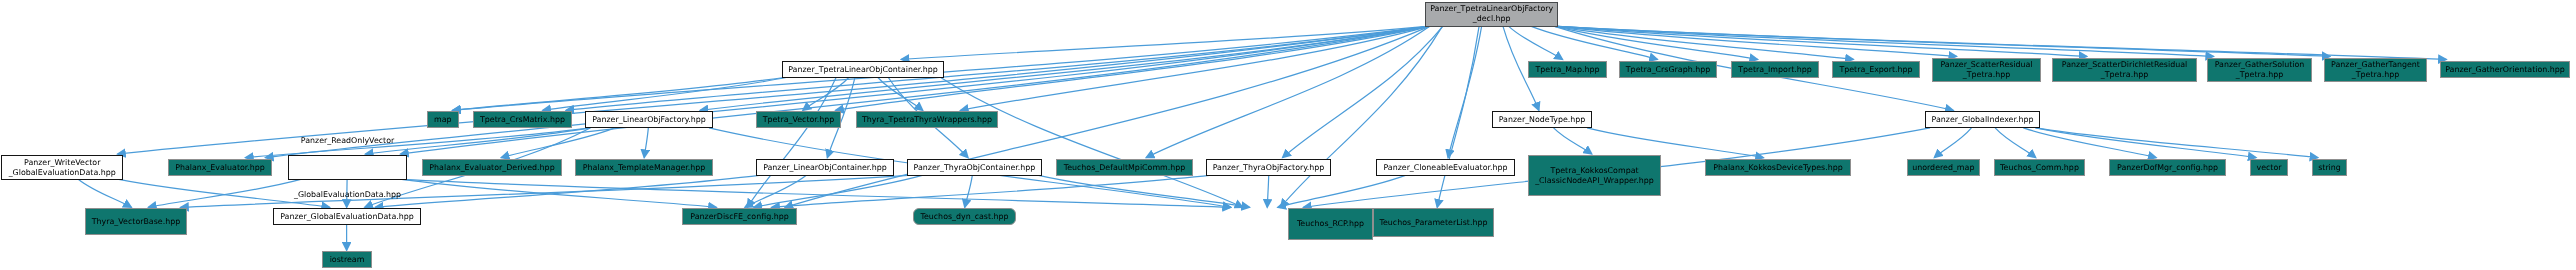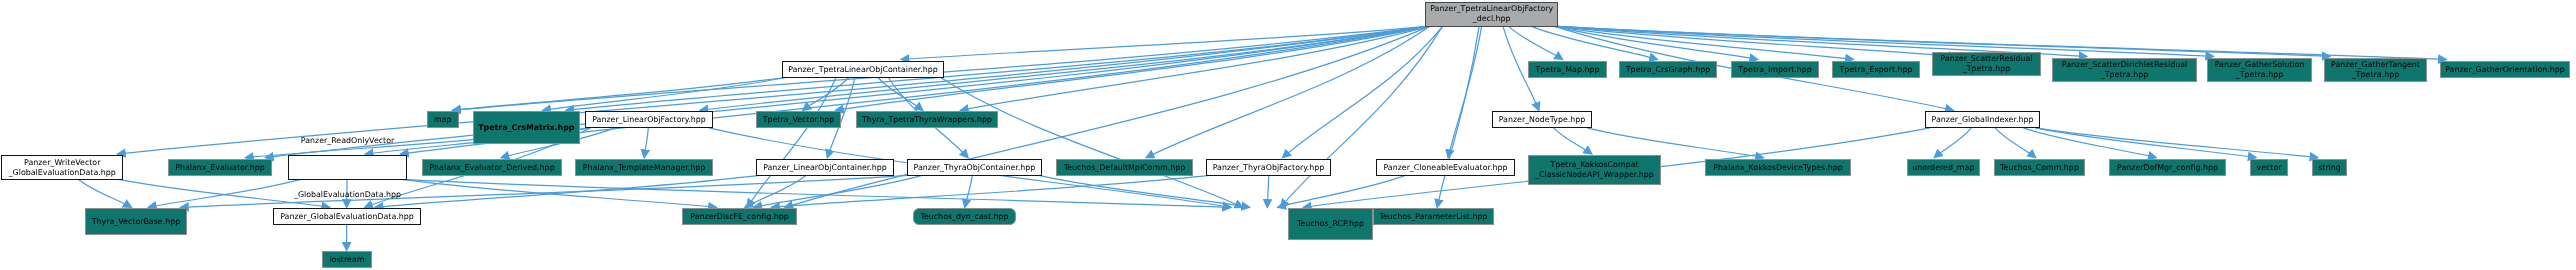--- a/index.html
+++ b/index.html
@@ -119,21 +119,21 @@
       </div>
       <div class="node plain" style="left: 1619px; top: 61px; min-width: 98px; height: 17px;">
         <div>Tpetra_CrsGraph.hpp</div>
       </div>
       <div class="node plain" style="left: 1731px; top: 61px; min-width: 88px; height: 17px;">
         <div>Tpetra_Import.hpp</div>
       </div>
       <div class="node plain" style="left: 1832px; top: 61px; min-width: 88px; height: 17px;">
         <div>Tpetra_Export.hpp</div>
       </div>
-      <div class="node plain" style="left: 1932px; top: 52px; min-width: 109px; height: 24px;">
+      <div class="node plain" style="left: 1932px; top: 58px; min-width: 109px; height: 24px;">
         <div>Panzer_ScatterResidual</div>
         <div>_Tpetra.hpp</div>
       </div>
       <div class="node plain" style="left: 2052px; top: 58px; min-width: 145px; height: 24px;">
         <div>Panzer_ScatterDirichletResidual</div>
         <div>_Tpetra.hpp</div>
       </div>
       <div class="node plain" style="left: 2207px; top: 58px; min-width: 105px; height: 24px;">
         <div>Panzer_GatherSolution</div>
         <div>_Tpetra.hpp</div>
@@ -141,21 +141,21 @@
       <div class="node plain" style="left: 2324px; top: 58px; min-width: 103px; height: 24px;">
         <div>Panzer_GatherTangent</div>
         <div>_Tpetra.hpp</div>
       </div>
       <div class="node plain" style="left: 2440px; top: 61px; min-width: 130px; height: 17px;">
         <div>Panzer_GatherOrientation.hpp</div>
       </div>
       <div class="node plain" style="left: 427px; top: 111px; min-width: 31.5px; height: 17px;">
         <div>map</div>
       </div>
-      <div class="node plain" style="left: 473px; top: 111px; min-width: 99px; height: 33px; font-weight: bold;">
+      <div class="node plain" style="left: 473px; top: 111px; min-width: 99px; height: 17px;">
         <div>Tpetra_CrsMatrix.hpp</div>
       </div>
       <div class="node link" style="left: 585px; top: 111px; min-width: 128px; height: 17px;">
         <div>Panzer_LinearObjFactory.hpp</div>
       </div>
       <div class="node plain" style="left: 756px; top: 111px; min-width: 85px; height: 17px;">
         <div>Tpetra_Vector.hpp</div>
       </div>
       <div class="node plain" style="left: 856px; top: 111px; min-width: 142px; height: 17px;">
         <div>Thyra_TpetraThyraWrappers.hpp</div>
@@ -191,21 +191,21 @@
       </div>
       <div class="node plain" style="left: 1056px; top: 159px; min-width: 137px; height: 17px;">
         <div>Teuchos_DefaultMpiComm.hpp</div>
       </div>
       <div class="node link" style="left: 1206px; top: 159px; min-width: 125px; height: 17px;">
         <div>Panzer_ThyraObjFactory.hpp</div>
       </div>
       <div class="node link" style="left: 1376px; top: 159px; min-width: 139px; height: 17px;">
         <div>Panzer_CloneableEvaluator.hpp</div>
       </div>
-      <div class="node plain" style="left: 1528px; top: 155px; min-width: 133px; height: 30px;">
+      <div class="node plain" style="left: 1528px; top: 155px; min-width: 133px; height: 41px;">
         <div>Tpetra_KokkosCompat</div>
         <div>_ClassicNodeAPI_Wrapper.hpp</div>
       </div>
       <div class="node plain" style="left: 1705px; top: 159px; min-width: 146px; height: 17px;">
         <div>Phalanx_KokkosDeviceTypes.hpp</div>
       </div>
       <div class="node plain" style="left: 1895px; top: 159px; min-width: 72px; height: 17px; margin-left: 12px;">
         <div>unordered_map</div>
       </div>
       <div class="node plain" style="left: 1994px; top: 159px; min-width: 91px; height: 17px;">
@@ -228,21 +228,21 @@
       </div>
       <div class="node plain" style="left: 682px; top: 208px; min-width: 115px; height: 17px;">
         <div>PanzerDiscFE_config.hpp</div>
       </div>
       <div class="node plain" style="left: 913px; top: 208px; min-width: 103px; height: 17px; border-radius: 6px;">
         <div>Teuchos_dyn_cast.hpp</div>
       </div>
       <div class="node plain" style="left: 1288px; top: 208px; min-width: 85px; height: 32px;">
         <div>Teuchos_RCP.hpp</div>
       </div>
-      <div class="node plain" style="left: 1373px; top: 208px; min-width: 121px; height: 17px;">
+      <div class="node plain" style="left: 1373px; top: 208px; min-width: 121px; height: 29px;">
         <div>Teuchos_ParameterList.hpp</div>
       </div>
       <div class="node plain" style="left: 322px; top: 251px; min-width: 50px; height: 17px;">
         <div>iostream</div>
       </div>
     </div>
 </div>
 
 
 </body></html>

